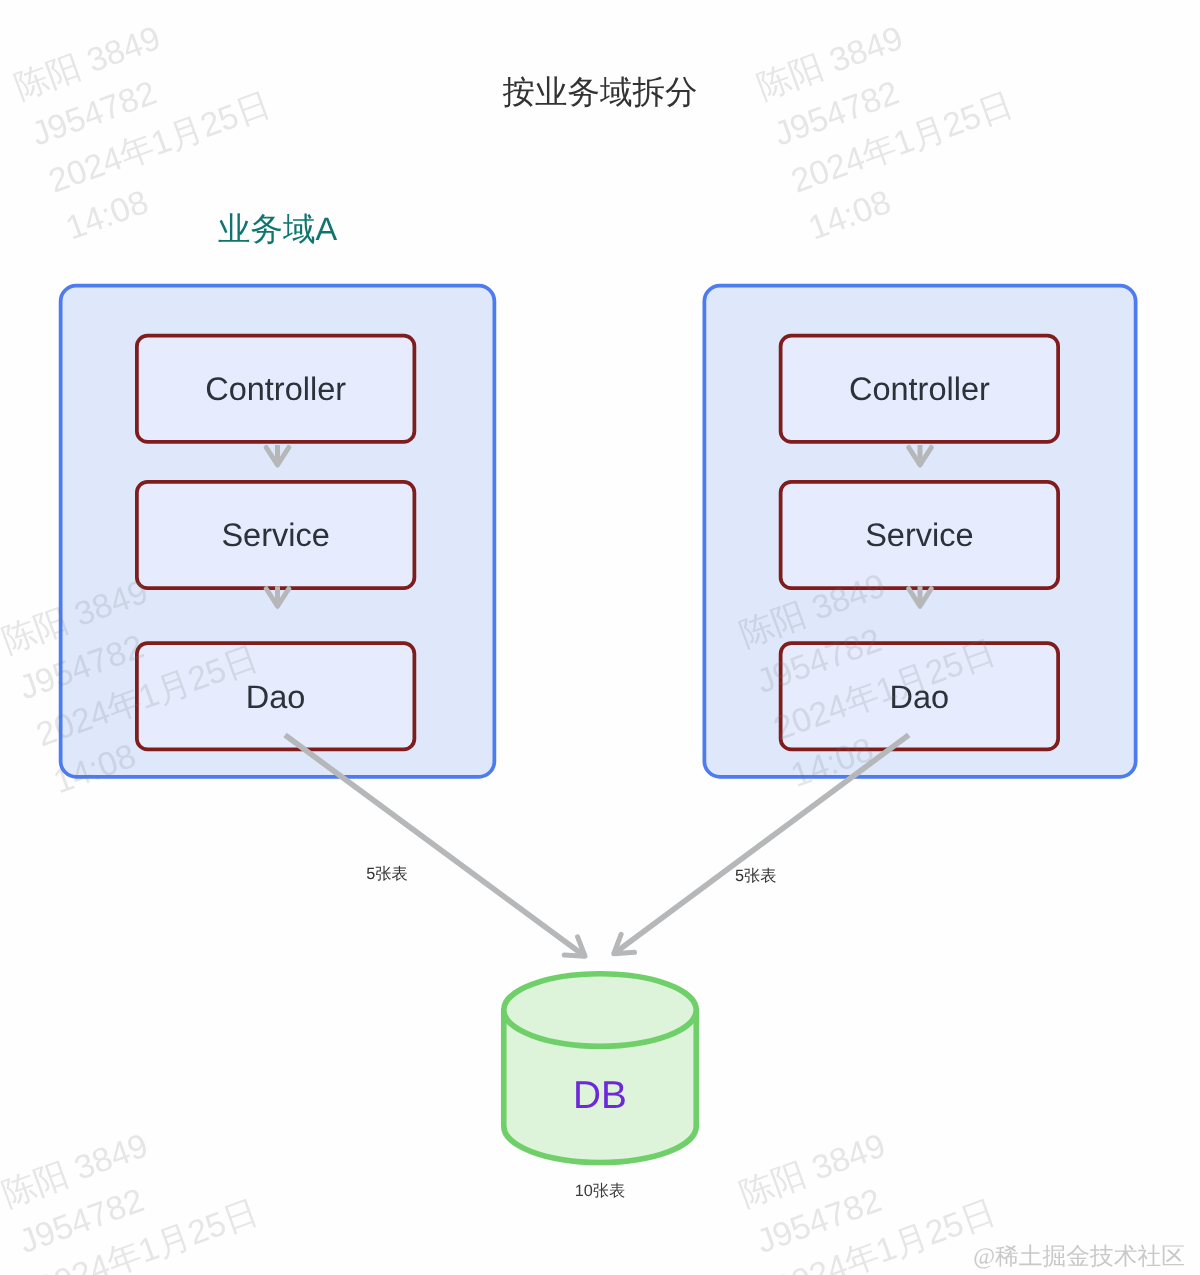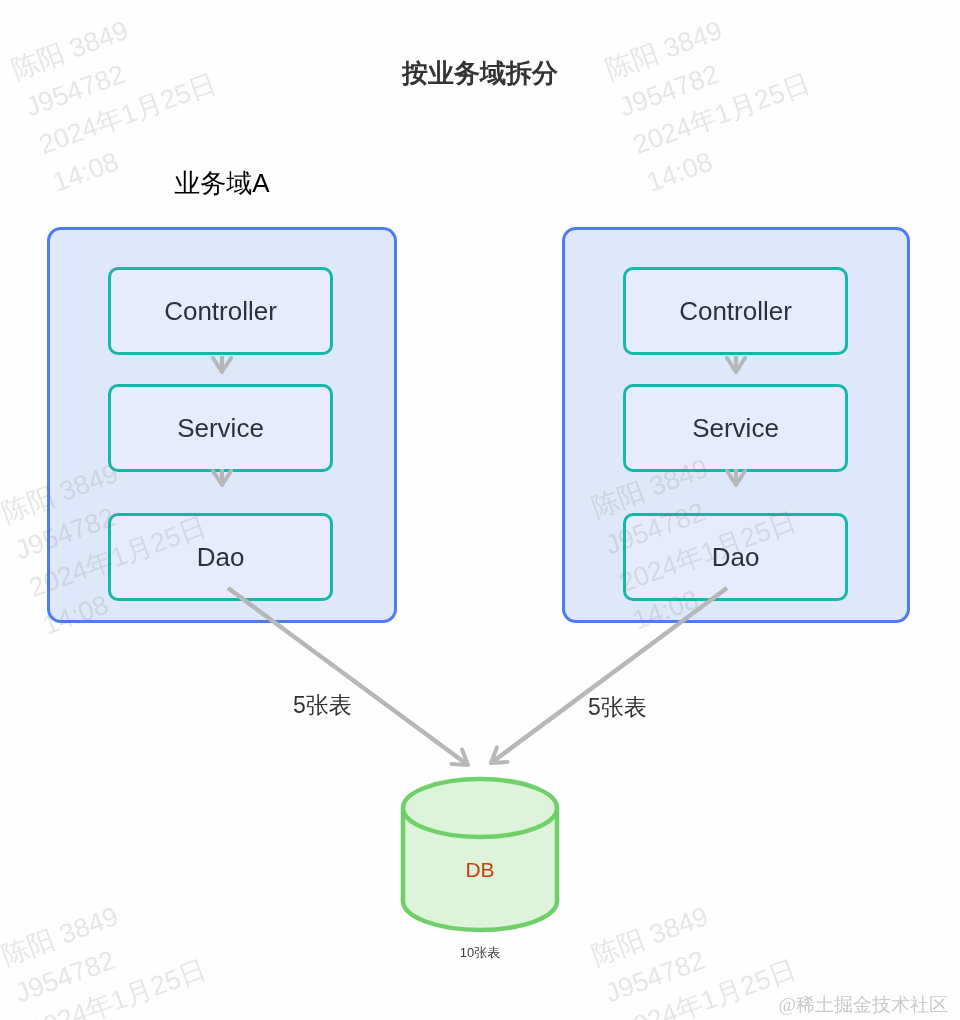--- a/index.html
+++ b/index.html
@@ -26,31 +26,31 @@
     z-index: 5;
   }
 
   
   .title {
     position: absolute;
     left: 0; top: 56px;
     width: 100%;
     text-align: center;
     font-size: 26px;
-    font-weight: 700;
+    font-weight: 400;
     color: #333333;
     z-index: 2;
   }
   .domain-label {
     position: absolute;
     top: 166px;
     text-align: center;
     font-size: 26px;
     font-weight: 500;
-    color: #000000;
+    color: #0f766e;
     z-index: 2;
   }
   .domain-label.a { left: 47px;  width: 350px; }
   .domain-label.b { left: 562px; width: 348px; }
 
   
   .domain-box {
     position: absolute;
     top: 227px;
     width: 350px;
@@ -61,21 +61,21 @@
     z-index: 1;
   }
   .domain-box.a { left: 47px; }
   .domain-box.b { left: 562px; width: 348px; }
 
   .layer-box {
     position: absolute;
     width: 225px;
     height: 88px;
     background: #e6ecfd;
-    border: 3px solid #14b8a6;
+    border: 3px solid #7f1d1d;
     border-radius: 10px;
     display: flex;
     align-items: center;
     justify-content: center;
     font-size: 26px;
     color: #2c313a;
     z-index: 2;
   }
   .col-a { left: 108px; }
   .col-b { left: 623px; }
@@ -88,35 +88,35 @@
     position: absolute;
     left: 0; top: 0;
     width: 960px; height: 1020px;
     z-index: 3;
     pointer-events: none;
   }
 
   
   .edge-label {
     position: absolute;
-    font-size: 23px;
+    font-size: 13px;
     color: #333333;
     z-index: 4;
     white-space: nowrap;
   }
   .edge-label.a { left: 293px; top: 690px; }
   .edge-label.b { left: 588px; top: 692px; }
 
   .db-label {
     position: absolute;
     left: 430px; top: 858px;
     width: 100px;
     text-align: center;
-    font-size: 21px;
-    color: #c2410c;
+    font-size: 31px;
+    color: #6d28d9;
     z-index: 4;
   }
   .db-caption {
     position: absolute;
     left: 420px; top: 944px;
     width: 120px;
     text-align: center;
     font-size: 13px;
     color: #3c3c3c;
     z-index: 4;

